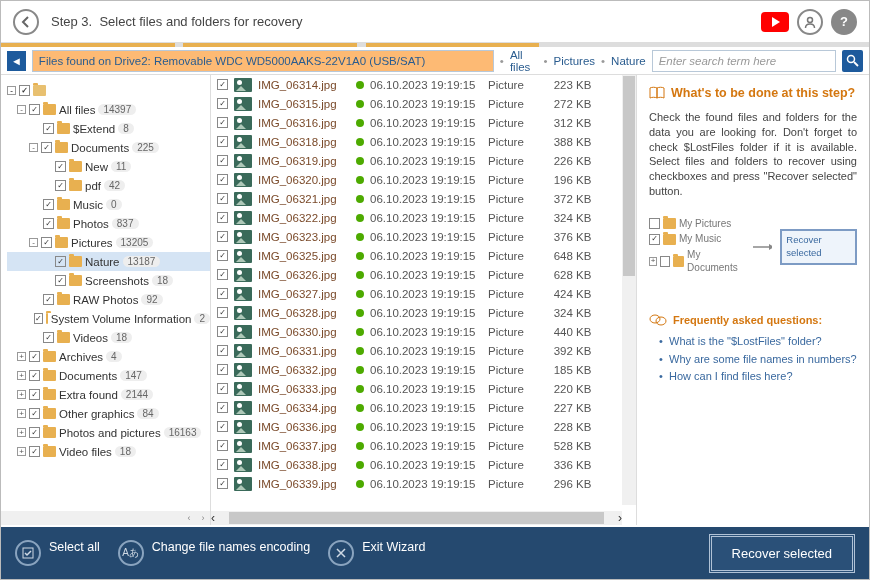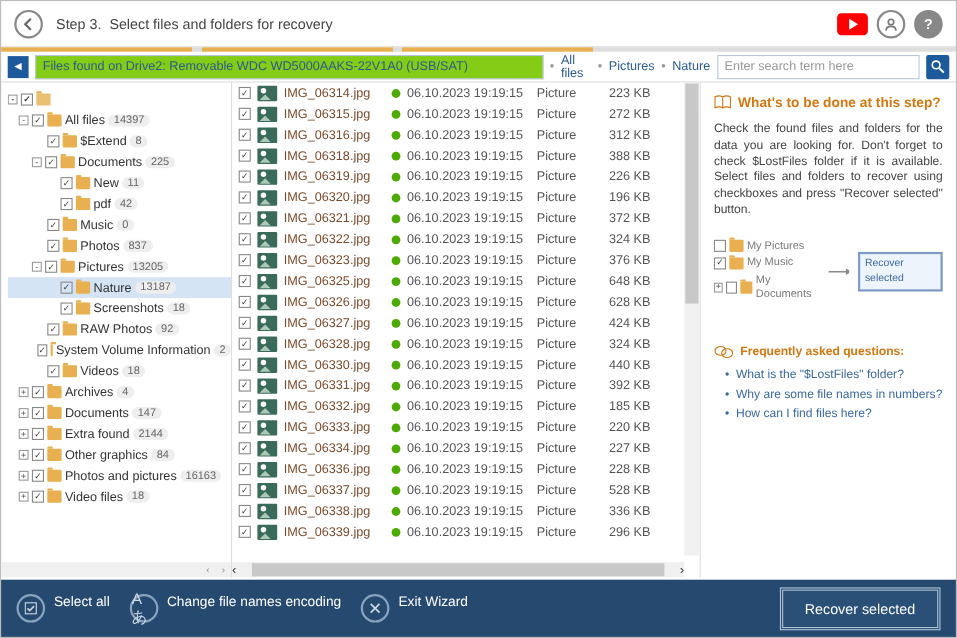--- a/index.html
+++ b/index.html
@@ -8,25 +8,25 @@
 .back-btn{width:26px;height:26px;border-radius:50%;border:2px solid #888;display:flex;align-items:center;justify-content:center;cursor:pointer;color:#666;font-size:14px}
 .step-title{font-size:13px;color:#444}
 .step-b{font-weight:normal}
 .top-right{margin-left:auto;display:flex;align-items:center;gap:8px}
 .yt-icon{width:28px;height:20px;background:#ff0000;border-radius:4px;position:relative}
 .yt-icon::after{content:"";position:absolute;left:11px;top:5px;border-left:8px solid #fff;border-top:5px solid transparent;border-bottom:5px solid transparent}
 .circ-btn{width:26px;height:26px;border-radius:50%;border:2px solid #888;display:flex;align-items:center;justify-content:center;cursor:pointer;color:#666;font-size:13px;font-weight:bold}
 .thinbar{height:4px;background:linear-gradient(90deg,#e8b050 0%,#e8b050 20%,#ddd 20%,#ddd 21%,#e8b050 21%,#e8b050 41%,#ddd 41%,#ddd 42%,#e8b050 42%,#e8b050 62%,#ddd 62%,#ddd 100%)}
 .pathbar{height:28px;display:flex;align-items:center;gap:6px;padding:0 6px;border-bottom:1px solid #ddd}
 .path-back{width:20px;height:20px;background:#1d5a9c;color:#fff;display:flex;align-items:center;justify-content:center;cursor:pointer;font-size:11px}
-.path-box{flex:0 0 462px;border:1px solid #b8c8d8;background:#84cc16;height:22px;display:flex;align-items:center;padding:0 6px;font-size:11.5px;color:#2a5c8f}
+.path-box{flex:0 0 462px;border:1px solid #b8c8d8;background:#fdba74;height:22px;display:flex;align-items:center;padding:0 6px;font-size:11.5px;color:#2a5c8f}
 .crumbs{display:flex;align-items:center;gap:6px;font-size:11.5px}
 .crumb{color:#2a5c8f;cursor:pointer}
 .crumbs .dot{color:#999}
-.search-box{margin-left:auto;border:1px solid #b8c8d8;height:22px;width:195px;display:flex;align-items:center;padding:0 6px;color:#999;font-size:11.5px}
+.search-box{margin-left:auto;border:1px solid #b8c8d8;height:22px;width:195px;display:flex;align-items:center;padding:0 6px;color:#999;font-style:italic;font-size:11.5px}
 .search-btn{width:22px;height:22px;background:#1d5a9c;color:#fff;display:flex;align-items:center;justify-content:center;cursor:pointer;border-radius:2px}
 .main{display:flex;height:450px}
 .tree{width:210px;border-right:1px solid #ddd;overflow:hidden;padding:6px 0 0 6px;font-size:11.5px;position:relative}
 .tree-in{height:430px;overflow:hidden}
 .hsb{position:absolute;bottom:0;left:0;right:0;height:14px;background:#f0f0f0;display:flex;align-items:center}
 .hsb .tr{width:14px;height:14px;display:flex;align-items:center;justify-content:center;color:#888;font-size:9px}
 .trow{display:flex;align-items:center;height:19px;gap:3px;white-space:nowrap;cursor:pointer}
 .exp{width:9px;height:9px;border:1px solid #999;display:flex;align-items:center;justify-content:center;font-size:8px;line-height:1;color:#555;cursor:pointer}
 .exp-ph{width:11px}
 .cb{width:11px;height:11px;border:1px solid #888;display:inline-flex;align-items:center;justify-content:center;font-size:8px;color:#333}
@@ -532,21 +532,21 @@
   <div class="bb-item">
     <div class="bb-ico">
       <svg width="12" height="12" viewBox="0 0 12 12">
           <rect x="1" y="1" width="10" height="10" stroke="#cfd9e4" fill="none"></rect>
           <path d="M3 6l2 2 4-4" stroke="#cfd9e4" fill="none" stroke-width="1.5"></path>
         </svg>
     </div>
     <span>Select all</span>
   </div>
   <div class="bb-item">
-    <div class="bb-ico" style="font-size:14px">Aあ</div>
+    <div class="bb-ico" style="font-size:10px">Aあ</div>
     <span>Change file names encoding</span>
   </div>
   <div class="bb-item">
     <div class="bb-ico">
       <svg width="10" height="10" viewBox="0 0 10 10">
           <path d="M1 1l8 8M9 1l-8 8" stroke="#cfd9e4" stroke-width="1.5"></path>
         </svg>
     </div>
     <span>Exit Wizard</span>
   </div>

